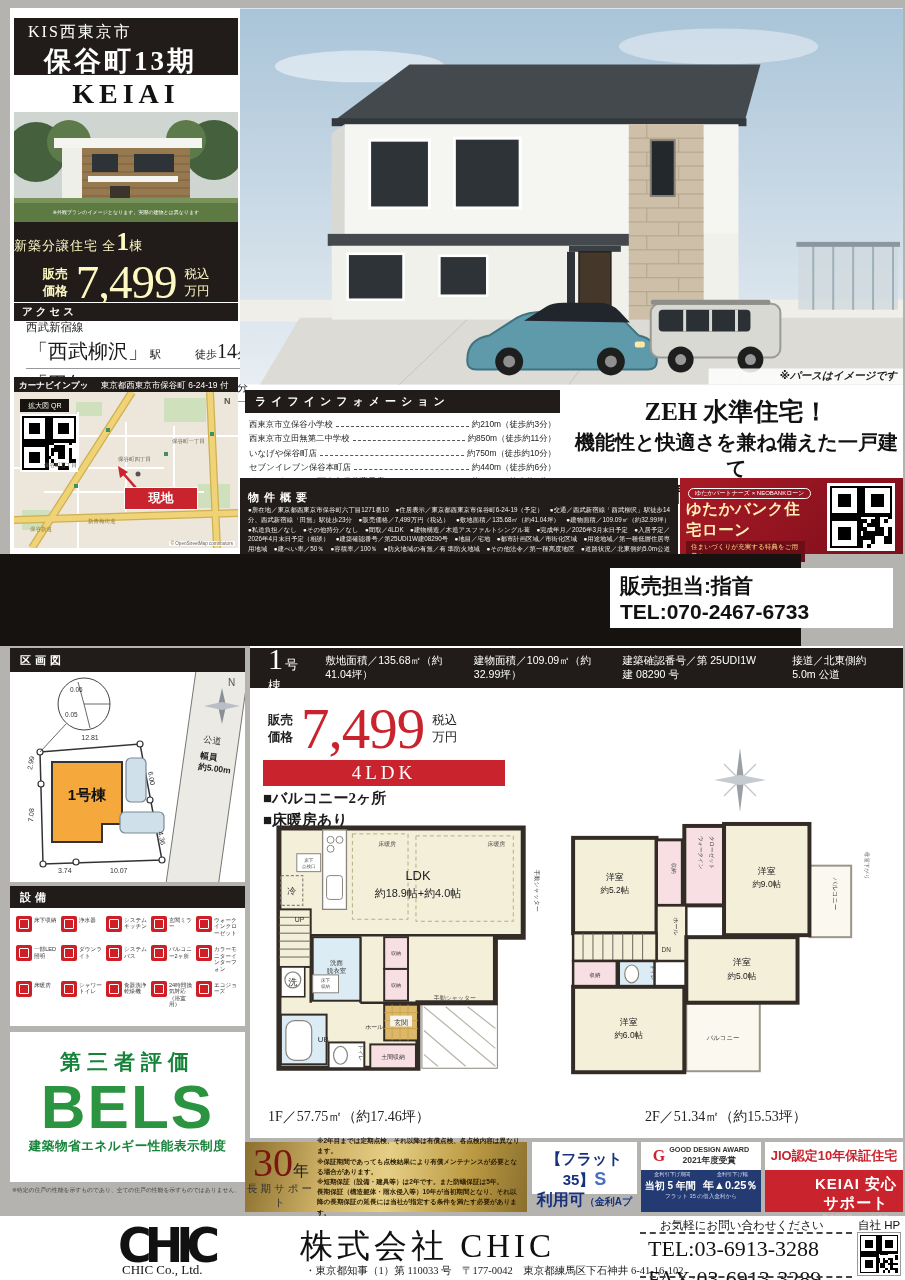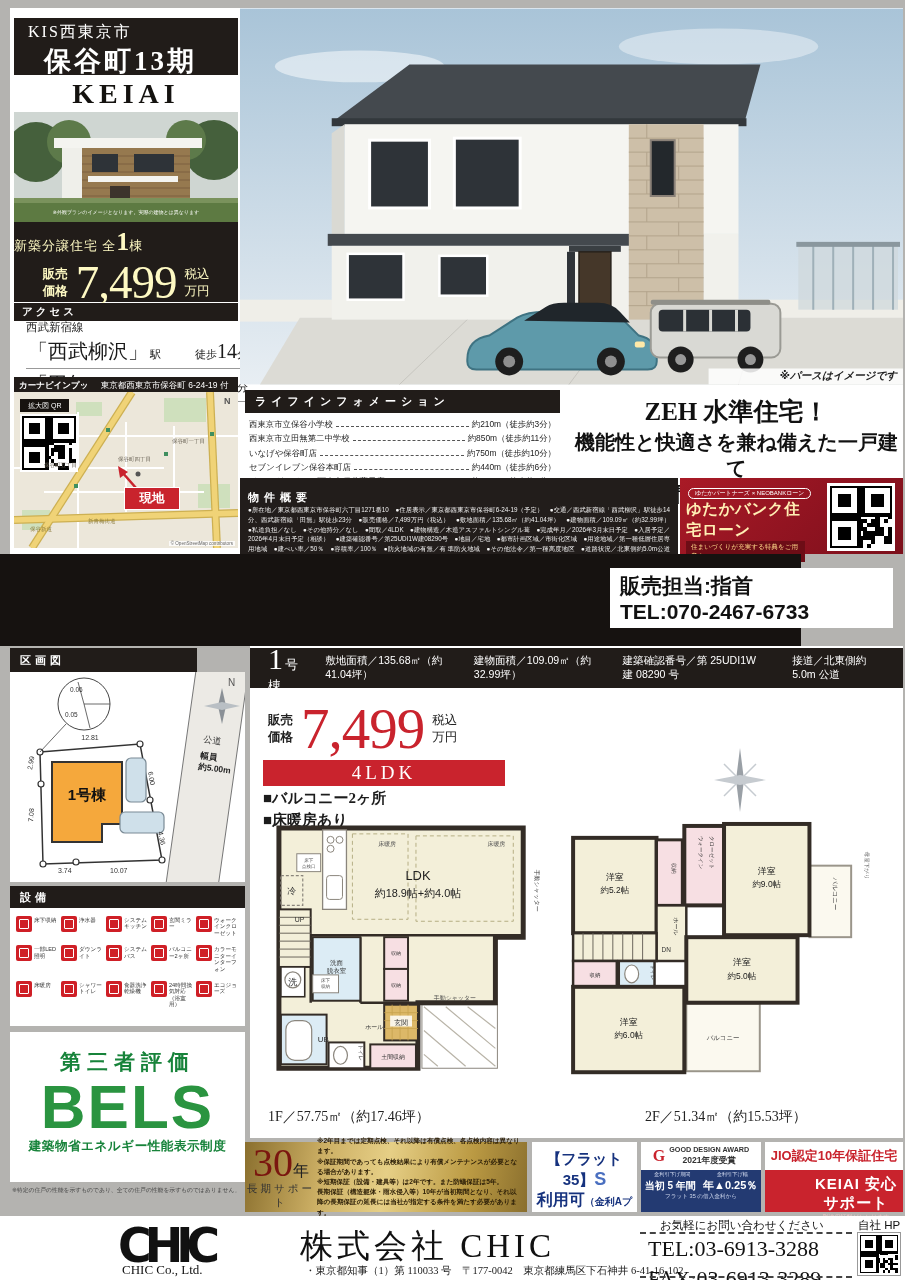--- a/index.html
+++ b/index.html
@@ -304,21 +304,21 @@
           <rect x="0" y="8" width="7" height="7" fill="#fff"></rect>
           <rect x="0" y="8" width="7" height="7" fill="none" stroke="#000"></rect>
           <rect x="2" y="10" width="3" height="3"></rect>
         </svg>
       </div>
     <div class="abs" style="left:30px;top:70px;font-size:5.5px;color:#6b6457;">保谷町五丁目</div>
     <div class="abs" style="left:104px;top:64px;font-size:5.5px;color:#6b6457;">保谷町四丁目</div>
     <div class="abs" style="left:158px;top:46px;font-size:5.5px;color:#6b6457;">保谷町一丁目</div>
     <div class="abs" style="left:74px;top:126px;font-size:5.5px;color:#8a7a3a;">新青梅街道</div>
     <div class="abs" style="left:16px;top:134px;font-size:5.5px;color:#8a7a3a;">保谷新道</div>
-    <div class="abs" style="left:110px;top:95px;width:46px;background:#c9232d;color:#fff;font-size:12.5px;font-weight:bold;text-align:center;padding:2px 4px;border:1px solid #fff;">現地</div>
+    <div class="abs" style="left:110px;top:95px;width:46px;background:#c9232d;color:#fff;font-size:12.5px;font-weight:bold;text-align:center;padding:2px 13px;border:1px solid #fff;">現地</div>
     <div class="abs" style="right:3px;bottom:2px;font-size:4.6px;color:#666;background:rgba(255,255,255,.8);padding:0 2px;">© OpenStreetMap contributors</div>
   </div>
 
   <div class="abs" style="left:240px;top:8px;width:663px;height:377px;">
     <svg viewBox="0 0 665 377" width="663" height="377">
       <defs>
         <linearGradient id="sky" x1="0" y1="0" x2="0" y2="1">
           <stop offset="0" stop-color="#a9c4d8"></stop>
             <stop offset="1" stop-color="#e8eef3"></stop>
         </linearGradient>
@@ -584,21 +584,21 @@
       </div>
   </div>
 
   <div class="abs" style="left:0;top:554px;width:801px;height:92px;background:#161210;">
     <div class="abs white" style="left:610px;top:14px;width:283px;height:60px;padding:4px 10px;box-sizing:border-box;">
       <div style="font-size:21px;font-weight:bold;color:#111;">販売担当:指首</div>
       <div style="font-size:21px;font-weight:bold;color:#111;">TEL:070-2467-6733</div>
     </div>
   </div>
 
-  <div class="abs bar" style="left:10px;top:648px;width:187px;height:24px;font-size:11px;font-weight:bold;letter-spacing:4px;line-height:24px;padding-left:10px;box-sizing:border-box;">区画図</div>
+  <div class="abs bar" style="left:10px;top:648px;width:235px;height:24px;font-size:11px;font-weight:bold;letter-spacing:4px;line-height:24px;padding-left:10px;box-sizing:border-box;">区画図</div>
   <div class="abs white" style="left:10px;top:672px;width:235px;height:210px;">
     <svg viewBox="0 0 235 210" width="235" height="210">
       <g transform="rotate(8 200 100)">
           <rect x="172" y="-30" width="52" height="270" fill="#eceae5" stroke="#777" stroke-width="1"></rect>
         </g>
       <text x="193" y="70" font-size="9" fill="#333" transform="rotate(8 193 70)">公道</text>
       <text x="190" y="86" font-size="8.5" font-weight="bold" fill="#222" transform="rotate(8 190 86)">幅員</text>
       <text x="188" y="97" font-size="8.5" font-weight="bold" fill="#222" transform="rotate(8 188 97)">約5.00m</text>
       <g>
         <text x="218" y="14" font-size="10" fill="#555">N</text>
@@ -850,21 +850,21 @@
       <div class="g30lbl">長期サポート</div>
     </div>
     <div style="flex:1;padding-right:6px;">
         <div class="tnote">※2年目までは定期点検、それ以降は有償点検、各点検内容は異なります。</div>
         <div class="tnote">※保証期間であっても点検結果により有償メンテナンスが必要となる場合があります。</div>
         <div class="tnote">※短期保証（設備・建具等）は2年です。また防蟻保証は5年。</div>
         <div class="tnote">長期保証（構造躯体・雨水侵入等）10年が当初期間となり、それ以降の長期保証の延長には当社が指定する条件を満たす必要があります。</div>
       </div>
   </div>
 
-  <div class="abs white" style="left:532px;top:1142px;width:105px;height:70px;text-align:center;padding-top:8px;box-sizing:border-box;">
+  <div class="abs white" style="left:532px;top:1142px;width:105px;height:52px;text-align:center;padding-top:8px;box-sizing:border-box;">
     <div><span class="f35-t">【フラット35】</span><span class="f35-s">S</span></div>
     <div><span class="f35-a">利用可</span><span class="f35-p">（金利Aプラン）</span></div>
     <div class="f35-n">お申込時手数料がかかります</div>
   </div>
 
   <div class="abs" style="left:641px;top:1142px;width:120px;height:70px;">
     <div class="white" style="height:28px;display:flex;align-items:center;justify-content:center;gap:4px;">
       <span style="color:#c9232d;font-family:'Liberation Serif',serif;font-weight:bold;font-size:16px;">G</span>
       <span class="gd-top"><span>GOOD DESIGN AWARD</span><br><b style="font-size:8.6px;">2021年度受賞</b></span>
     </div>

